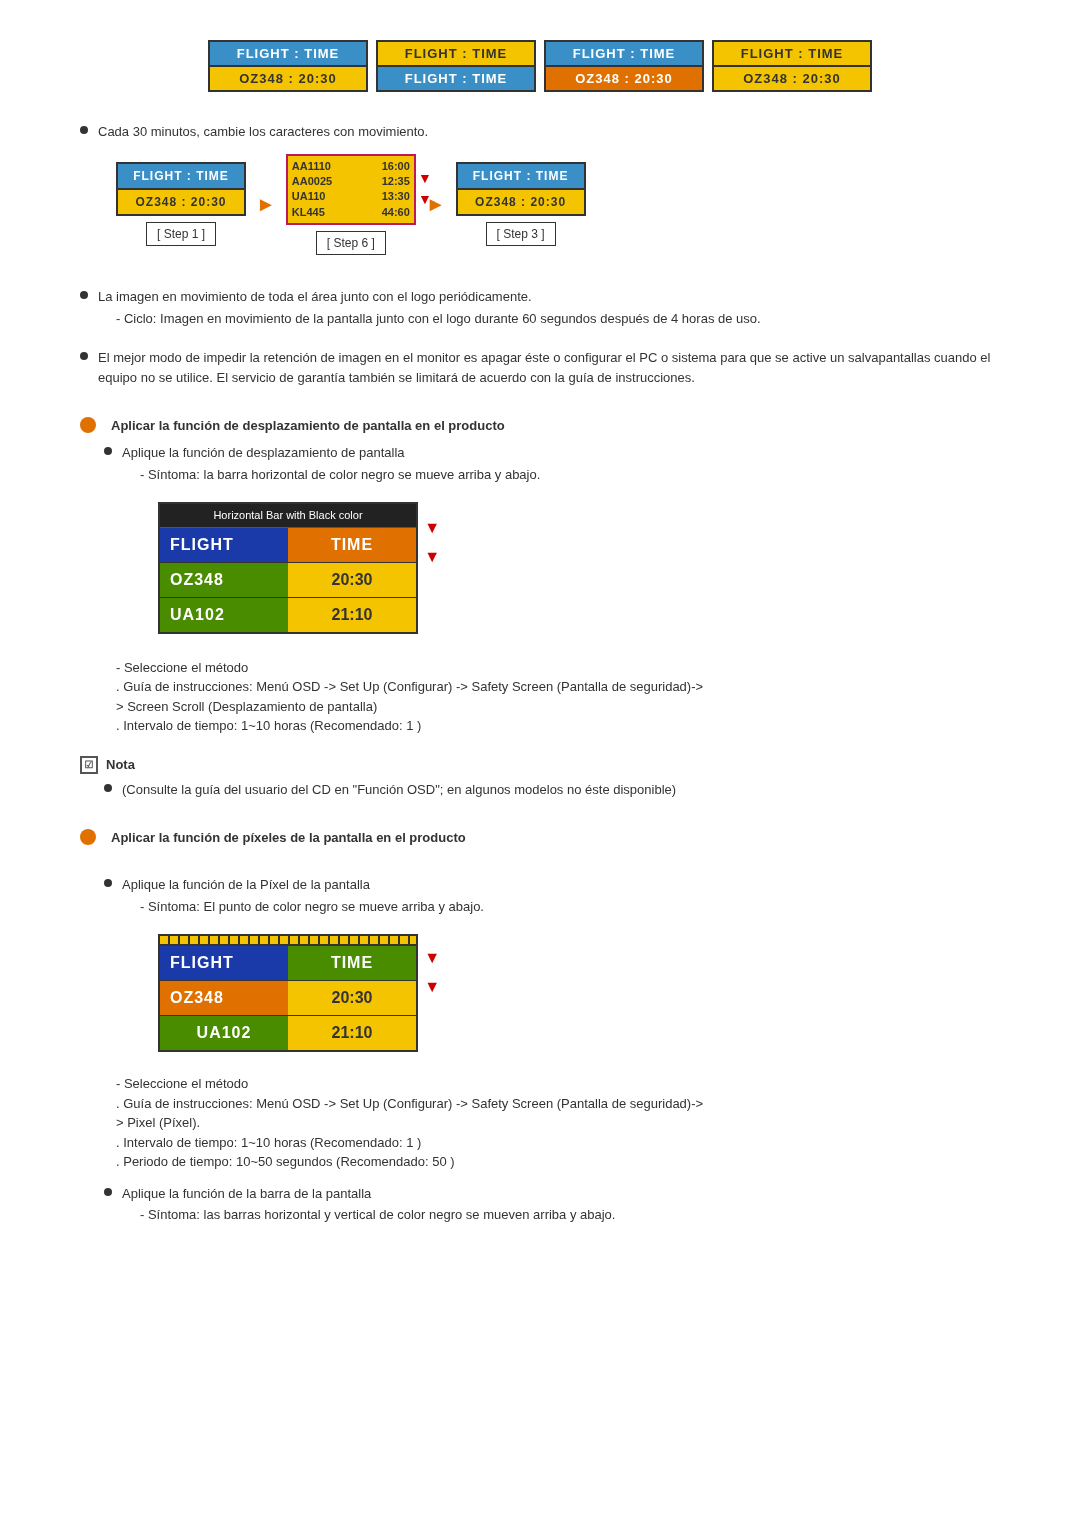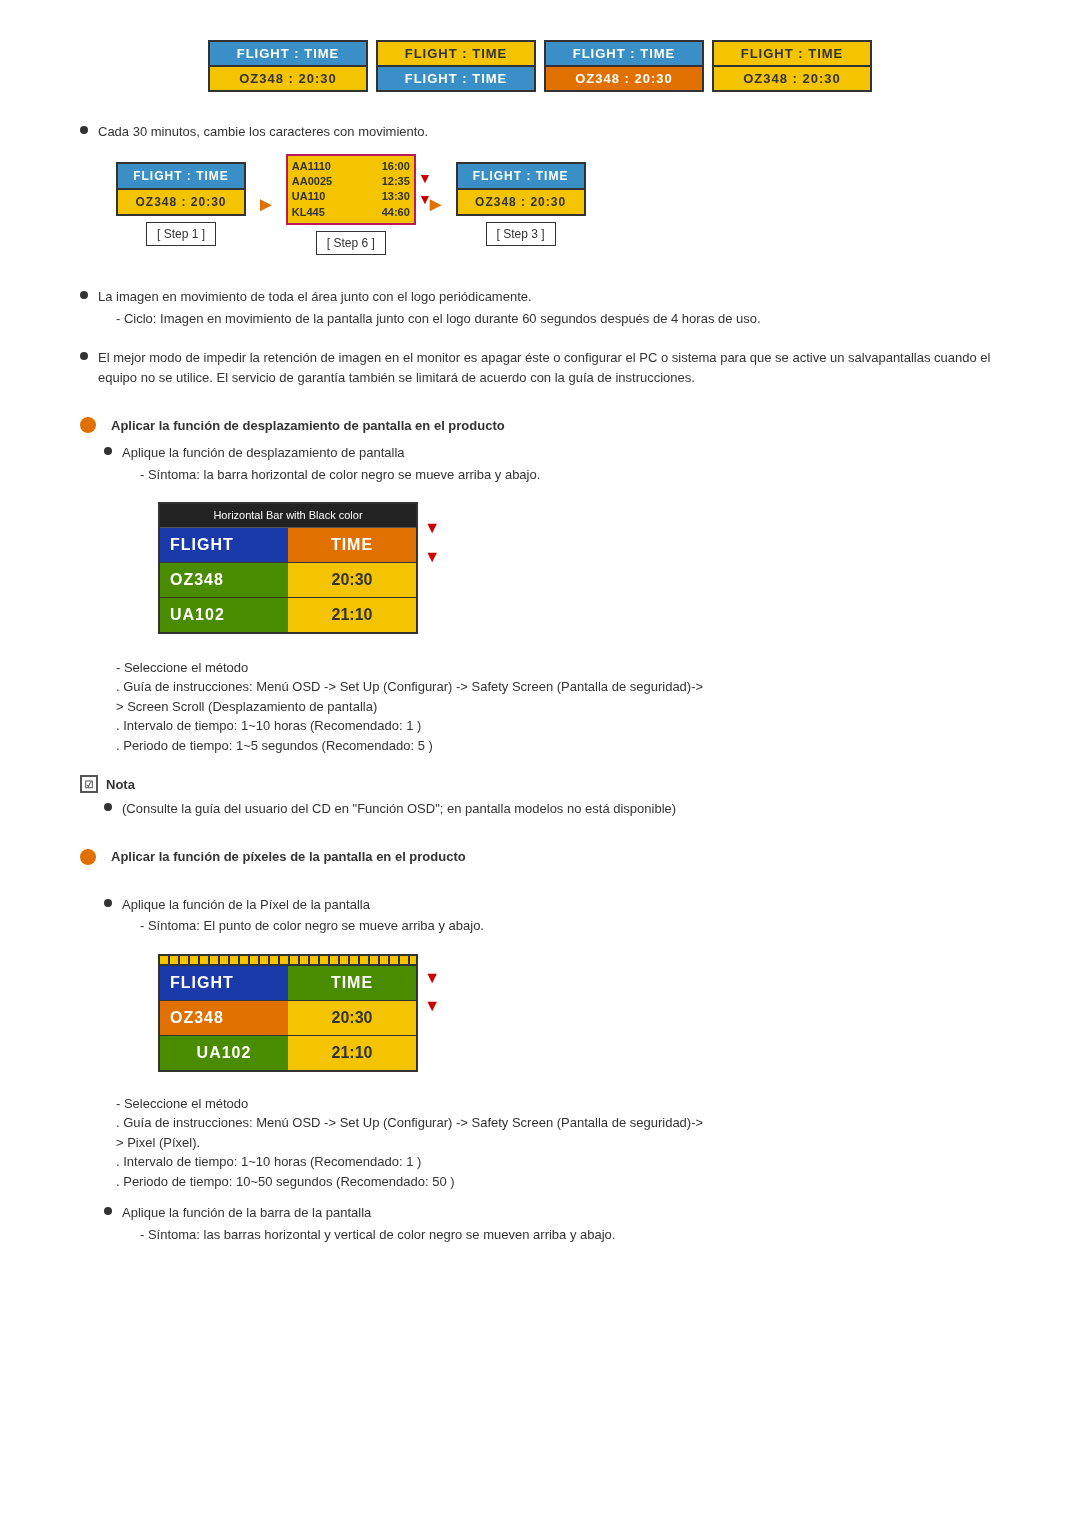--- a/index.html
+++ b/index.html
@@ -501,30 +501,29 @@
       <div class="hbar-arrows">▼<br>▼</div>
     </div>
   </div>
 </div>
 
 <div class="indent-text" style="margin-left: 36px; margin-top: 10px;">
   <div>- Seleccione el método</div>
   <div>. Guía de instrucciones: Menú OSD -&gt; Set Up (Configurar) -&gt; Safety Screen (Pantalla de seguridad)-&gt;</div>
   <div>&gt; Screen Scroll (Desplazamiento de pantalla)</div>
   <div>. Intervalo de tiempo: 1~10 horas (Recomendado: 1 )</div>
-  <div>. Periodo de tiempo: 1~5 segundos (Recomendado: 5 )</div>
 </div>
 
 <div class="nota-section" style="margin-top: 20px;">
   <div class="nota-icon">☑</div>
   <span>Nota</span>
 </div>
 <div class="bullet-item" style="margin-left: 24px;">
   <div class="bullet-dot"></div>
-  <div class="bullet-text">(Consulte la guía del usuario del CD en "Función OSD"; en pantalla modelos no está disponible)</div>
+  <div class="bullet-text">(Consulte la guía del usuario del CD en "Función OSD"; en algunos modelos no éste disponible)</div>
 </div>
 
 <div class="section-header" style="margin-top: 30px;">
   <div class="orange-circle"></div>
   <span>Aplicar la función de píxeles de la pantalla en el producto</span>
 </div>
 
 <div style="height: 20px;"></div>
 
 <div class="bullet-item" style="margin-left: 24px;">

